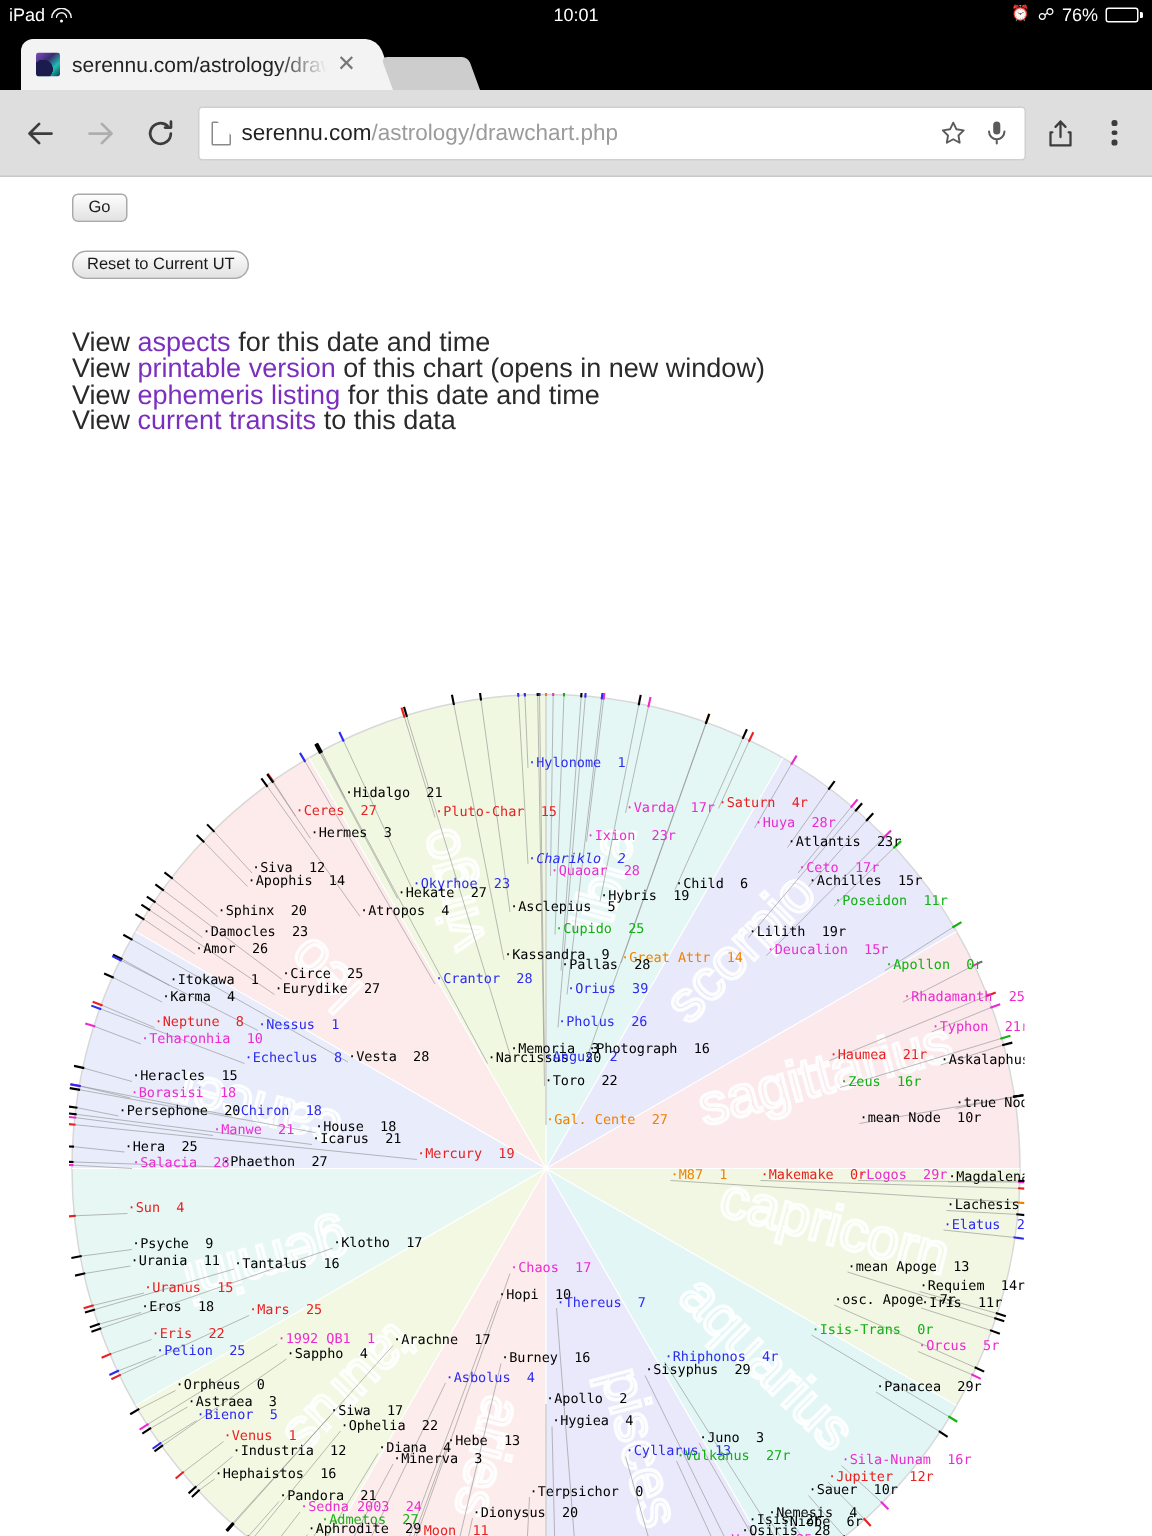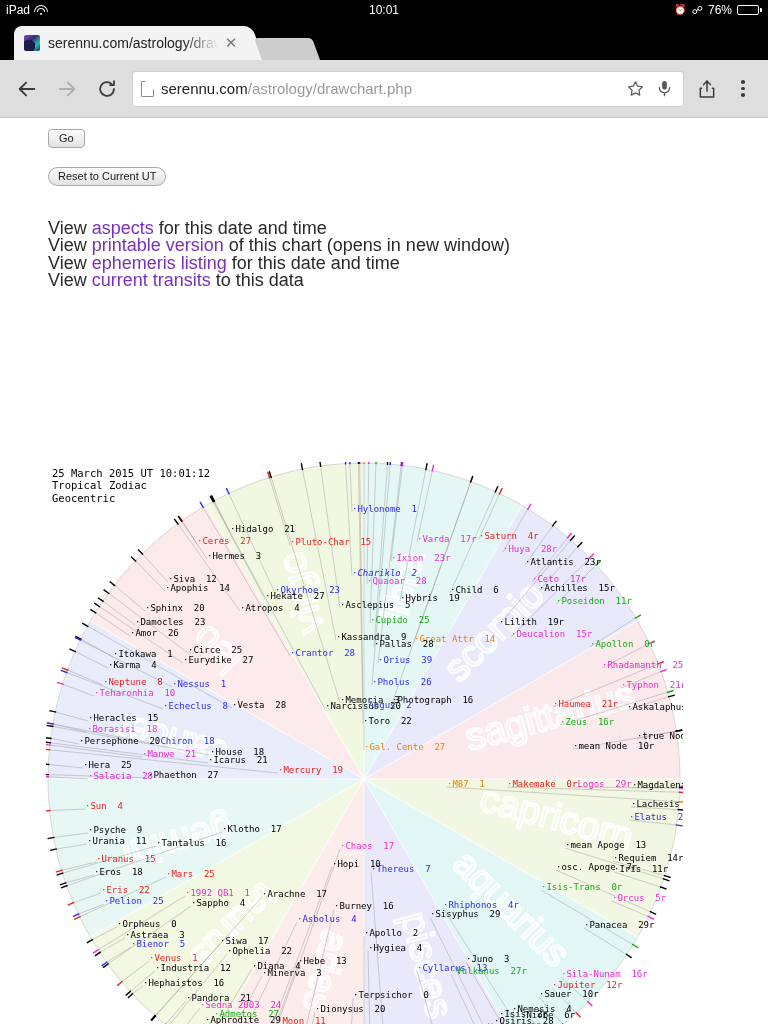--- a/index.html
+++ b/index.html
@@ -533,23 +533,20 @@
         <line x1="164.92898480990533" y1="592.3075812771488" x2="161.52740669456992" y2="598.4255275277519" stroke="#000000" stroke-width="1.4"></line>
         <line x1="344" y1="573" x2="350.1783134757262" y2="631.3573701090177" stroke="#909090" stroke-width="0.55" opacity="0.75"></line>
         <line x1="350.07648336979037" y1="630.3625683048751" x2="350.7892941113413" y2="637.3261809338724" stroke="#12b012" stroke-width="1.4"></line>
         <line x1="436" y1="568" x2="453.32458054897984" y2="602.557801327932" stroke="#909090" stroke-width="0.55" opacity="0.75"></line>
         <line x1="452.89633820547033" y1="601.654137399679" x2="455.8940346100364" y2="607.9797848974497" stroke="#ec2ad0" stroke-width="1.4"></line>
         <line x1="200" y1="577" x2="186.56727206676806" y2="604.36986276927" stroke="#909090" stroke-width="0.55" opacity="0.75"></line>
         <line x1="186.98319842098712" y1="603.4604644693671" x2="184.0717139414535" y2="609.8262525686864" stroke="#ec2ad0" stroke-width="1.4"></line>
         <line x1="328" y1="598" x2="329.3188966844235" y2="632.7972174954164" stroke="#909090" stroke-width="0.55" opacity="0.75"></line>
         <line x1="329.2830773911184" y1="631.7978592122031" x2="329.53381244425435" y2="638.7933671946964" stroke="#12b012" stroke-width="1.4"></line>
       </svg>
-    <div class="chart-head">25 March 2015 UT 10:01:12
-Tropical Zodiac
-Geocentric</div>
     <div id="labels">
         <div class="lbl" style="left: 306px; top: 43px; color: rgb(43, 43, 240);">·Hylonome  1</div>
         <div class="lbl" style="left: 184px; top: 63px; color: rgb(0, 0, 0);">·Hidalgo  21</div>
         <div class="lbl" style="left: 151px; top: 75px; color: rgb(232, 32, 32);">·Ceres  27</div>
         <div class="lbl" style="left: 244px; top: 76px; color: rgb(232, 32, 32);">·Pluto-Char  15</div>
         <div class="lbl" style="left: 371px; top: 73px; color: rgb(236, 42, 208);">·Varda  17r</div>
         <div class="lbl" style="left: 433px; top: 70px; color: rgb(232, 32, 32);">·Saturn  4r</div>
         <div class="lbl" style="left: 161px; top: 90px; color: rgb(0, 0, 0);">·Hermes  3</div>
         <div class="lbl" style="left: 457px; top: 83px; color: rgb(236, 42, 208);">·Huya  28r</div>
         <div class="lbl" style="left: 345px; top: 92px; color: rgb(236, 42, 208);">·Ixion  23r</div>

